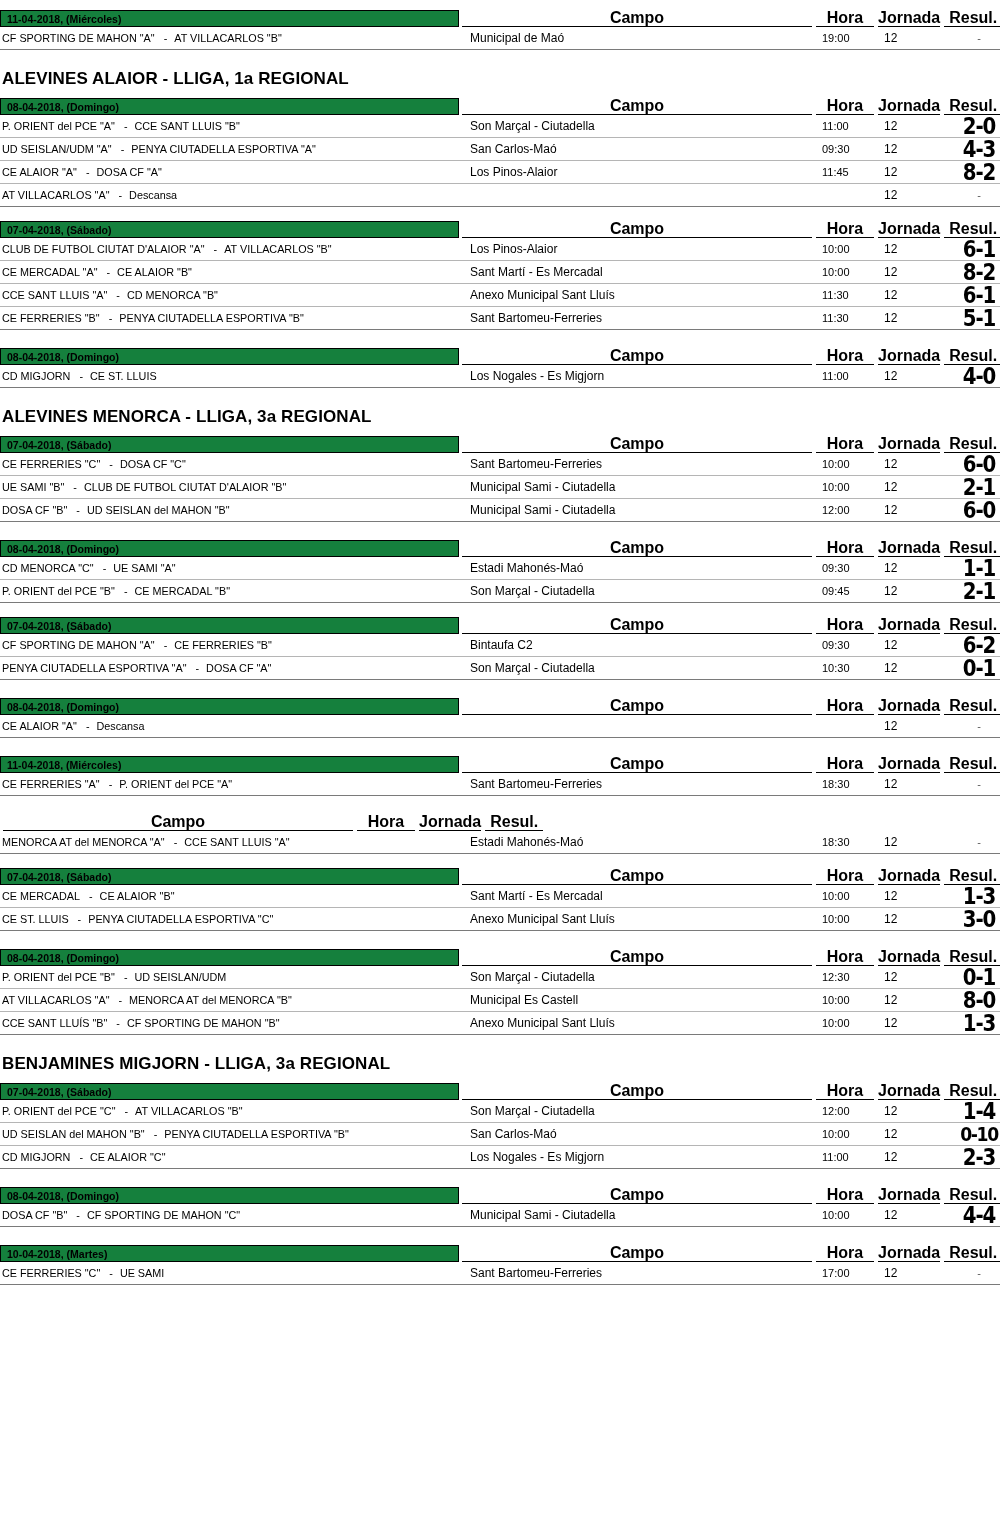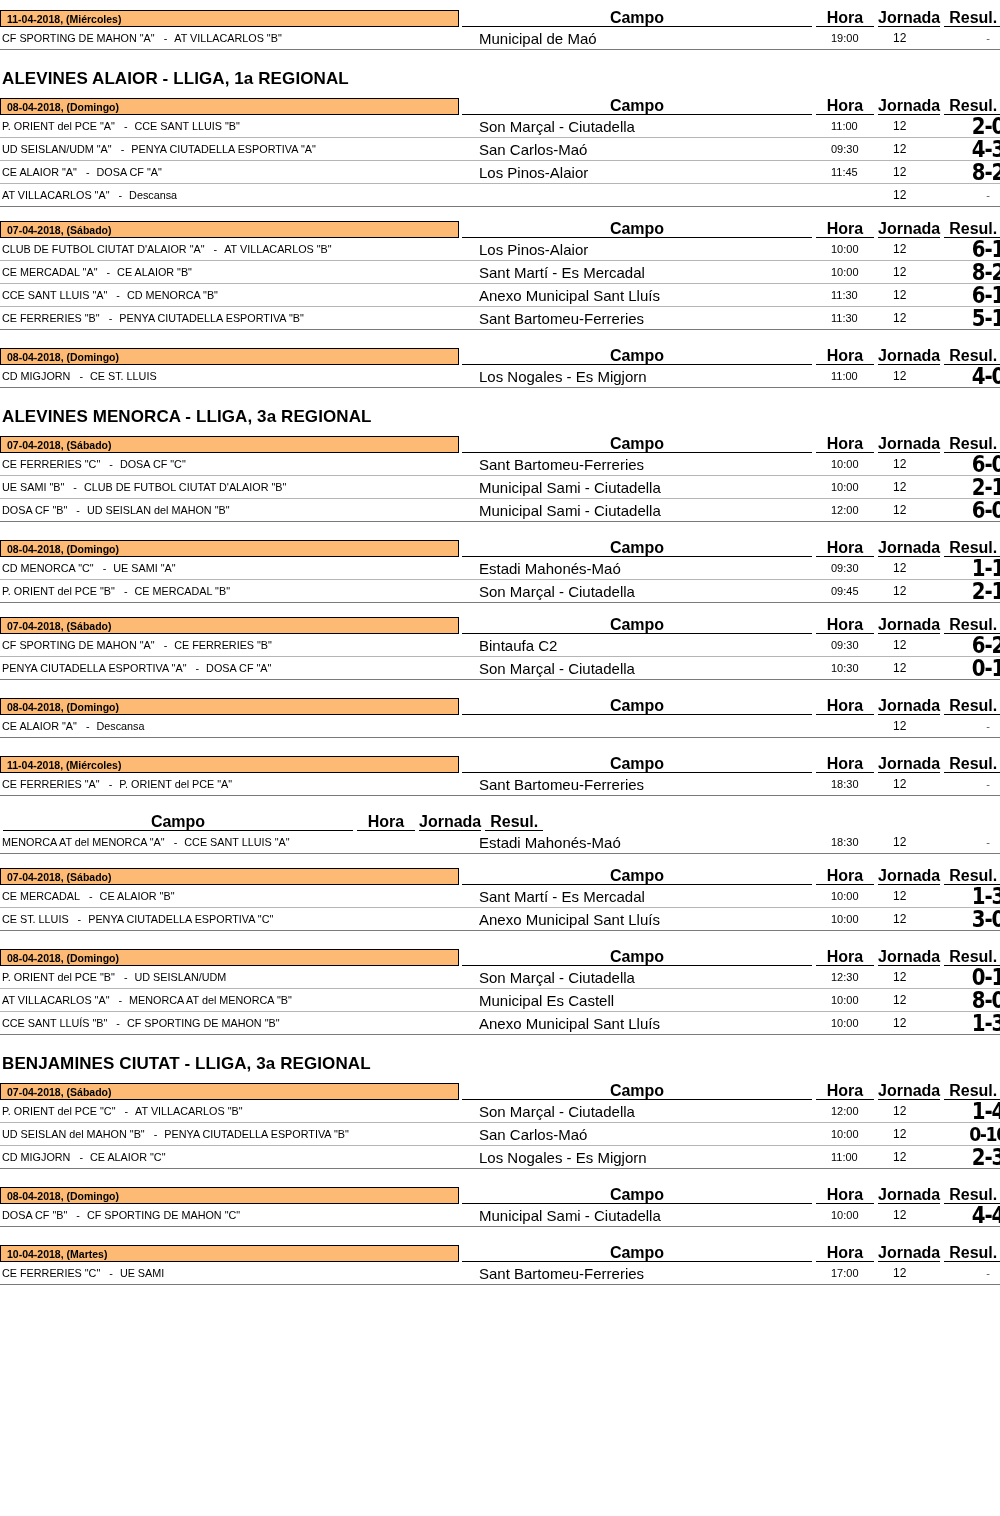--- a/index.html
+++ b/index.html
@@ -43,21 +43,21 @@
   .dbh {                    
     display: flex;
     align-items: flex-end;
     height: 19px;
     position: relative;
   }
 
   .date-pill {
     width: 459px;
     box-sizing: border-box;
-    background: #fdba74;
+    background: #15803d;
     border: 1.6px solid #000;
     height: 17px;
     line-height: 14px;
     font-size: 10.5px;
     font-weight: bold;
     padding: 0 0 0 6px;
     white-space: nowrap;
     display: flex;
     align-items: center;
     flex: 0 0 459px;
@@ -96,23 +96,23 @@
     box-sizing: border-box;
     font-size: 10.8px;
     white-space: nowrap;
     padding-left: 2px;
     overflow: hidden;
   }
   .m-teams .sep { padding: 0 7px 0 9px; }
 
   .m-campo {
     flex: 0 0 350px;
-    margin-left: 18px;
+    margin-left: 9px;
     box-sizing: border-box;
-    font-size: 15px;
+    font-size: 12px;
     padding-left: 2px;
     white-space: nowrap;
     overflow: hidden;
   }
   .m-hora {
     flex: 0 0 58px;
     margin-left: 4px;
     font-size: 11px;
     text-align: left;
   }
@@ -438,21 +438,21 @@
       </div>
       <div class="match-row last">
         <div class="m-teams"><span>CCE SANT LLUÍS "B"</span><span class="sep">-</span><span>CF SPORTING DE MAHON "B"</span></div>
         <div class="m-campo">Anexo Municipal Sant Lluís</div>
         <div class="m-hora">10:00</div>
         <div class="m-jornada">12</div>
         <div class="m-resul score">1-3</div>
       </div>
     </div>
     <div class="gap-12"></div>
-    <div class="section-title">BENJAMINES CIUTAT - LLIGA, 3a REGIONAL</div>
+    <div class="section-title">BENJAMINES MIGJORN - LLIGA, 3a REGIONAL</div>
     <div class="date-block">
       <div class="dbh">
         <div class="date-pill">07-04-2018,  (Sábado)</div>
         <div class="hdr-campo">Campo</div>
         <div class="hdr-hora">Hora</div>
         <div class="hdr-jornada">Jornada</div>
         <div class="hdr-resul">Resul.</div>
       </div>
       <div class="match-row">
         <div class="m-teams"><span>P. ORIENT del PCE "C"</span><span class="sep">-</span><span>AT VILLACARLOS "B"</span></div>

